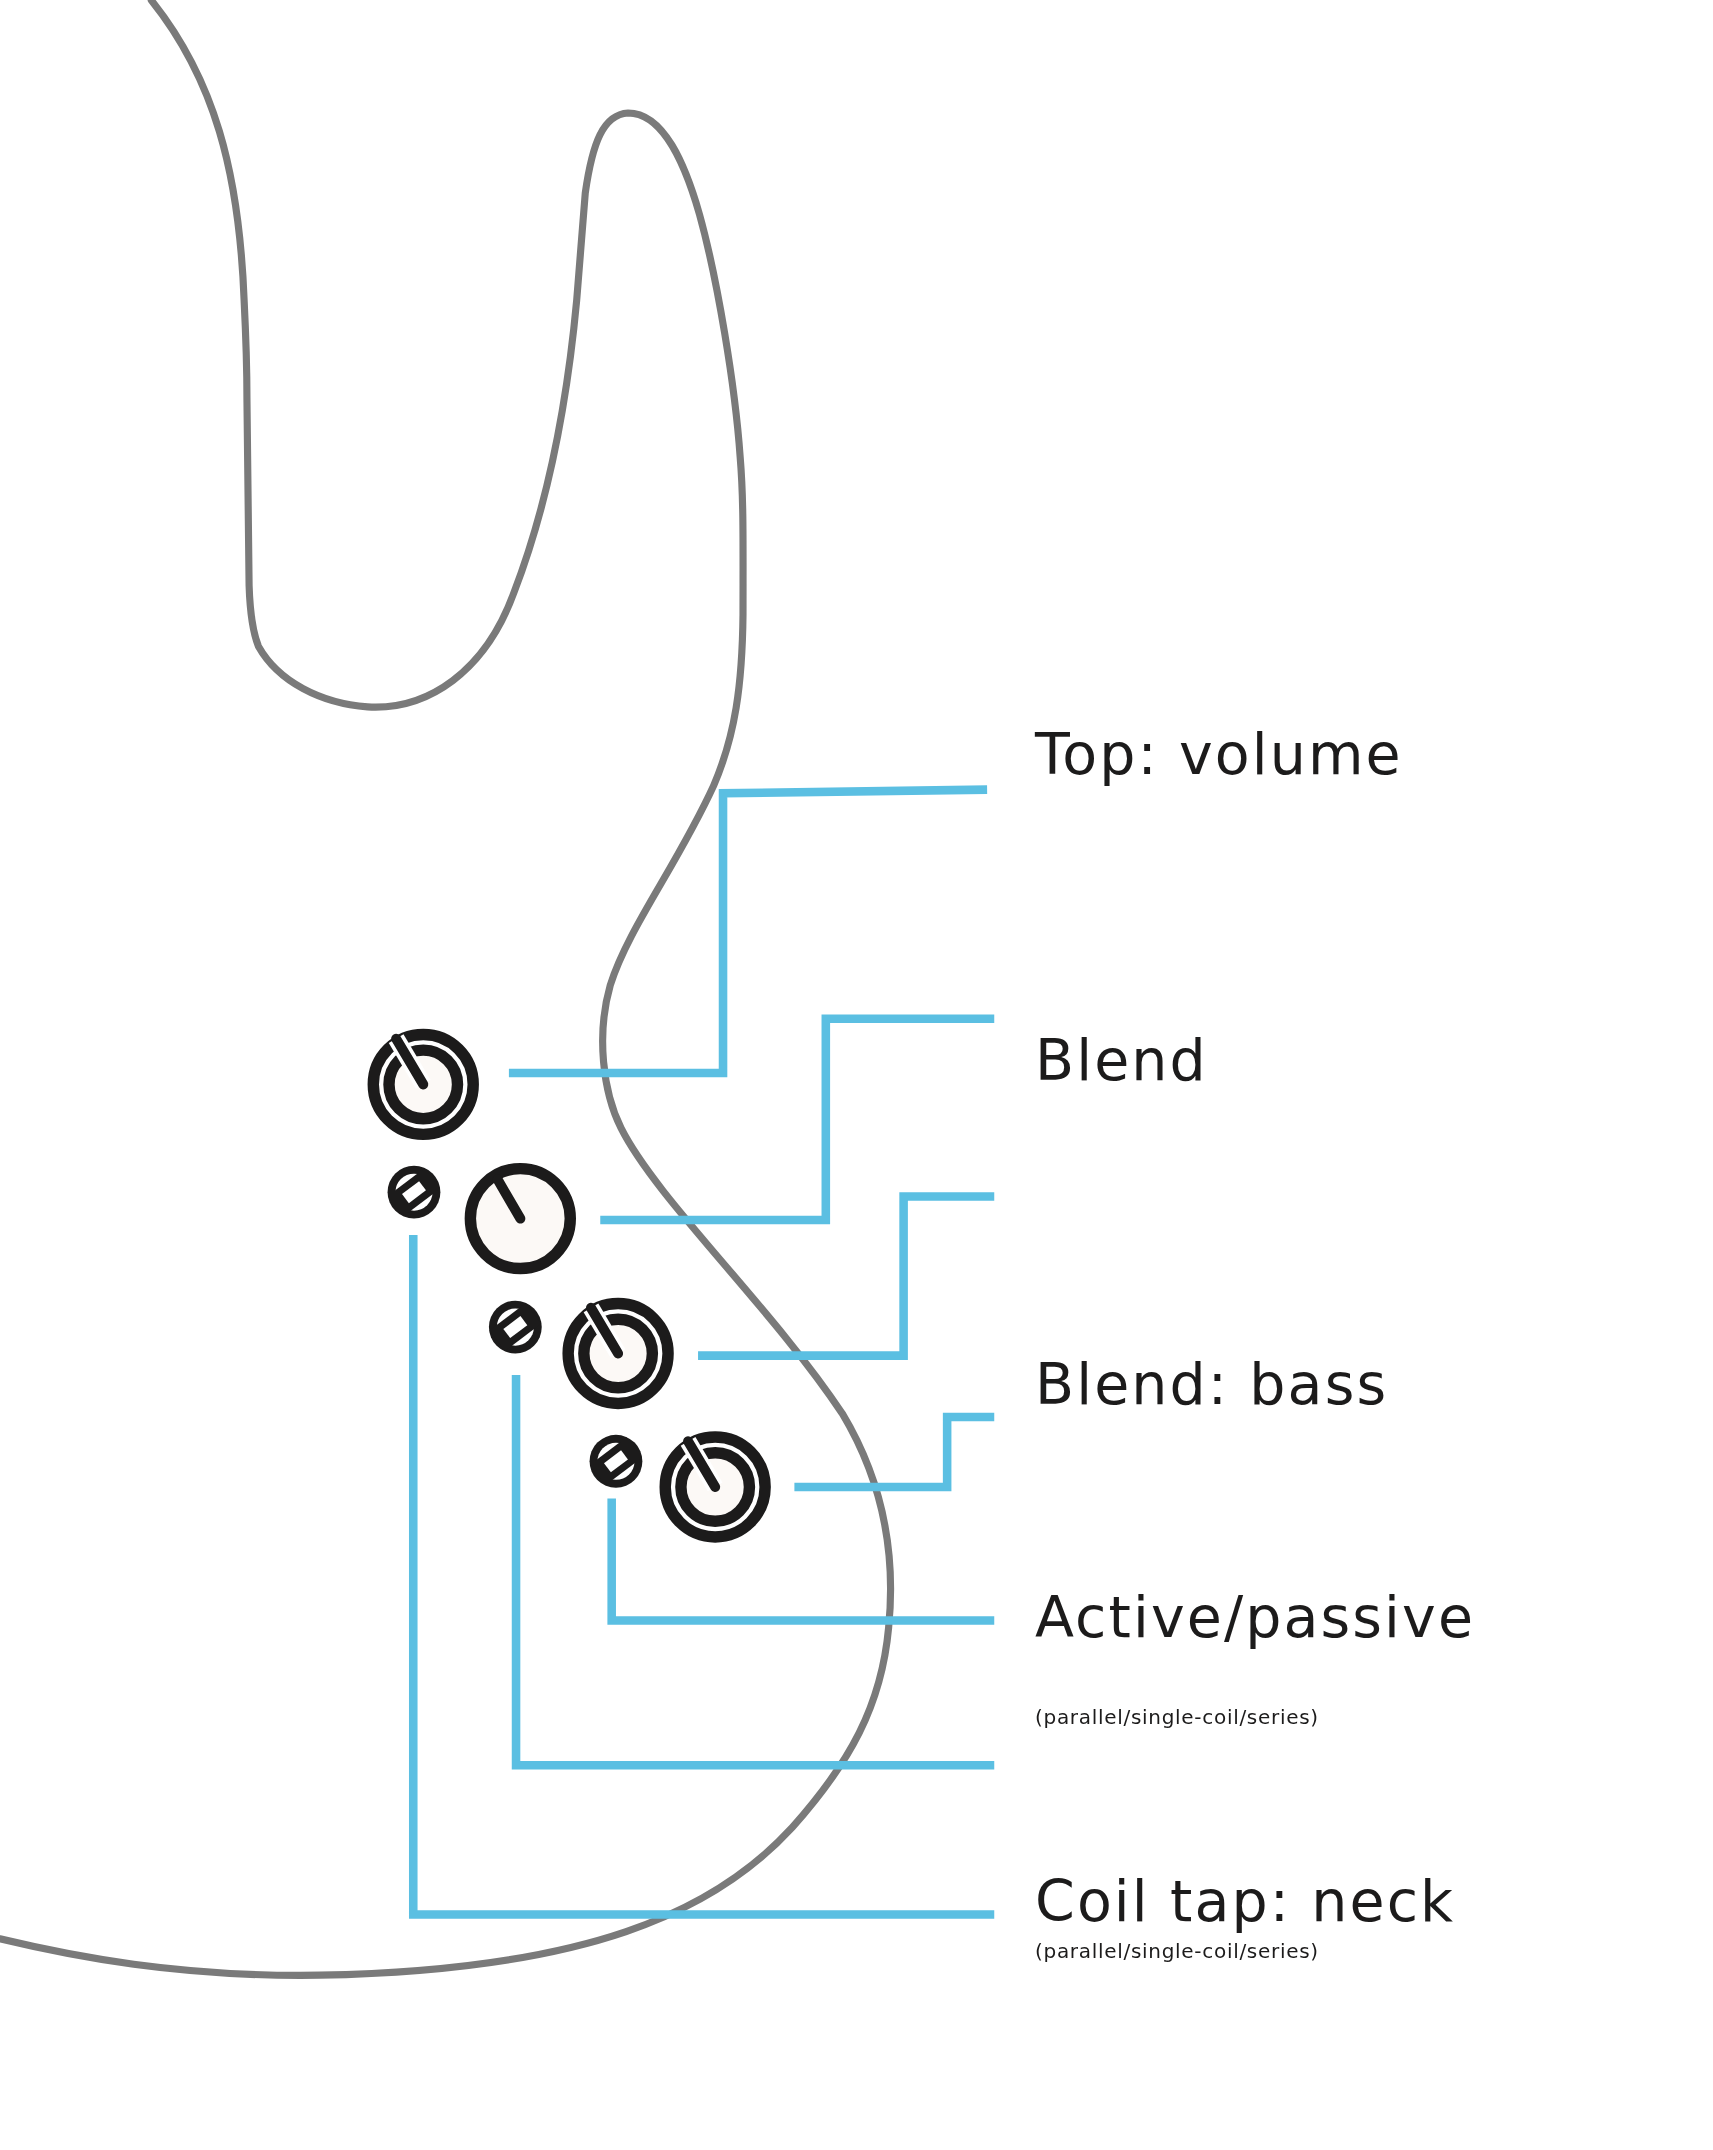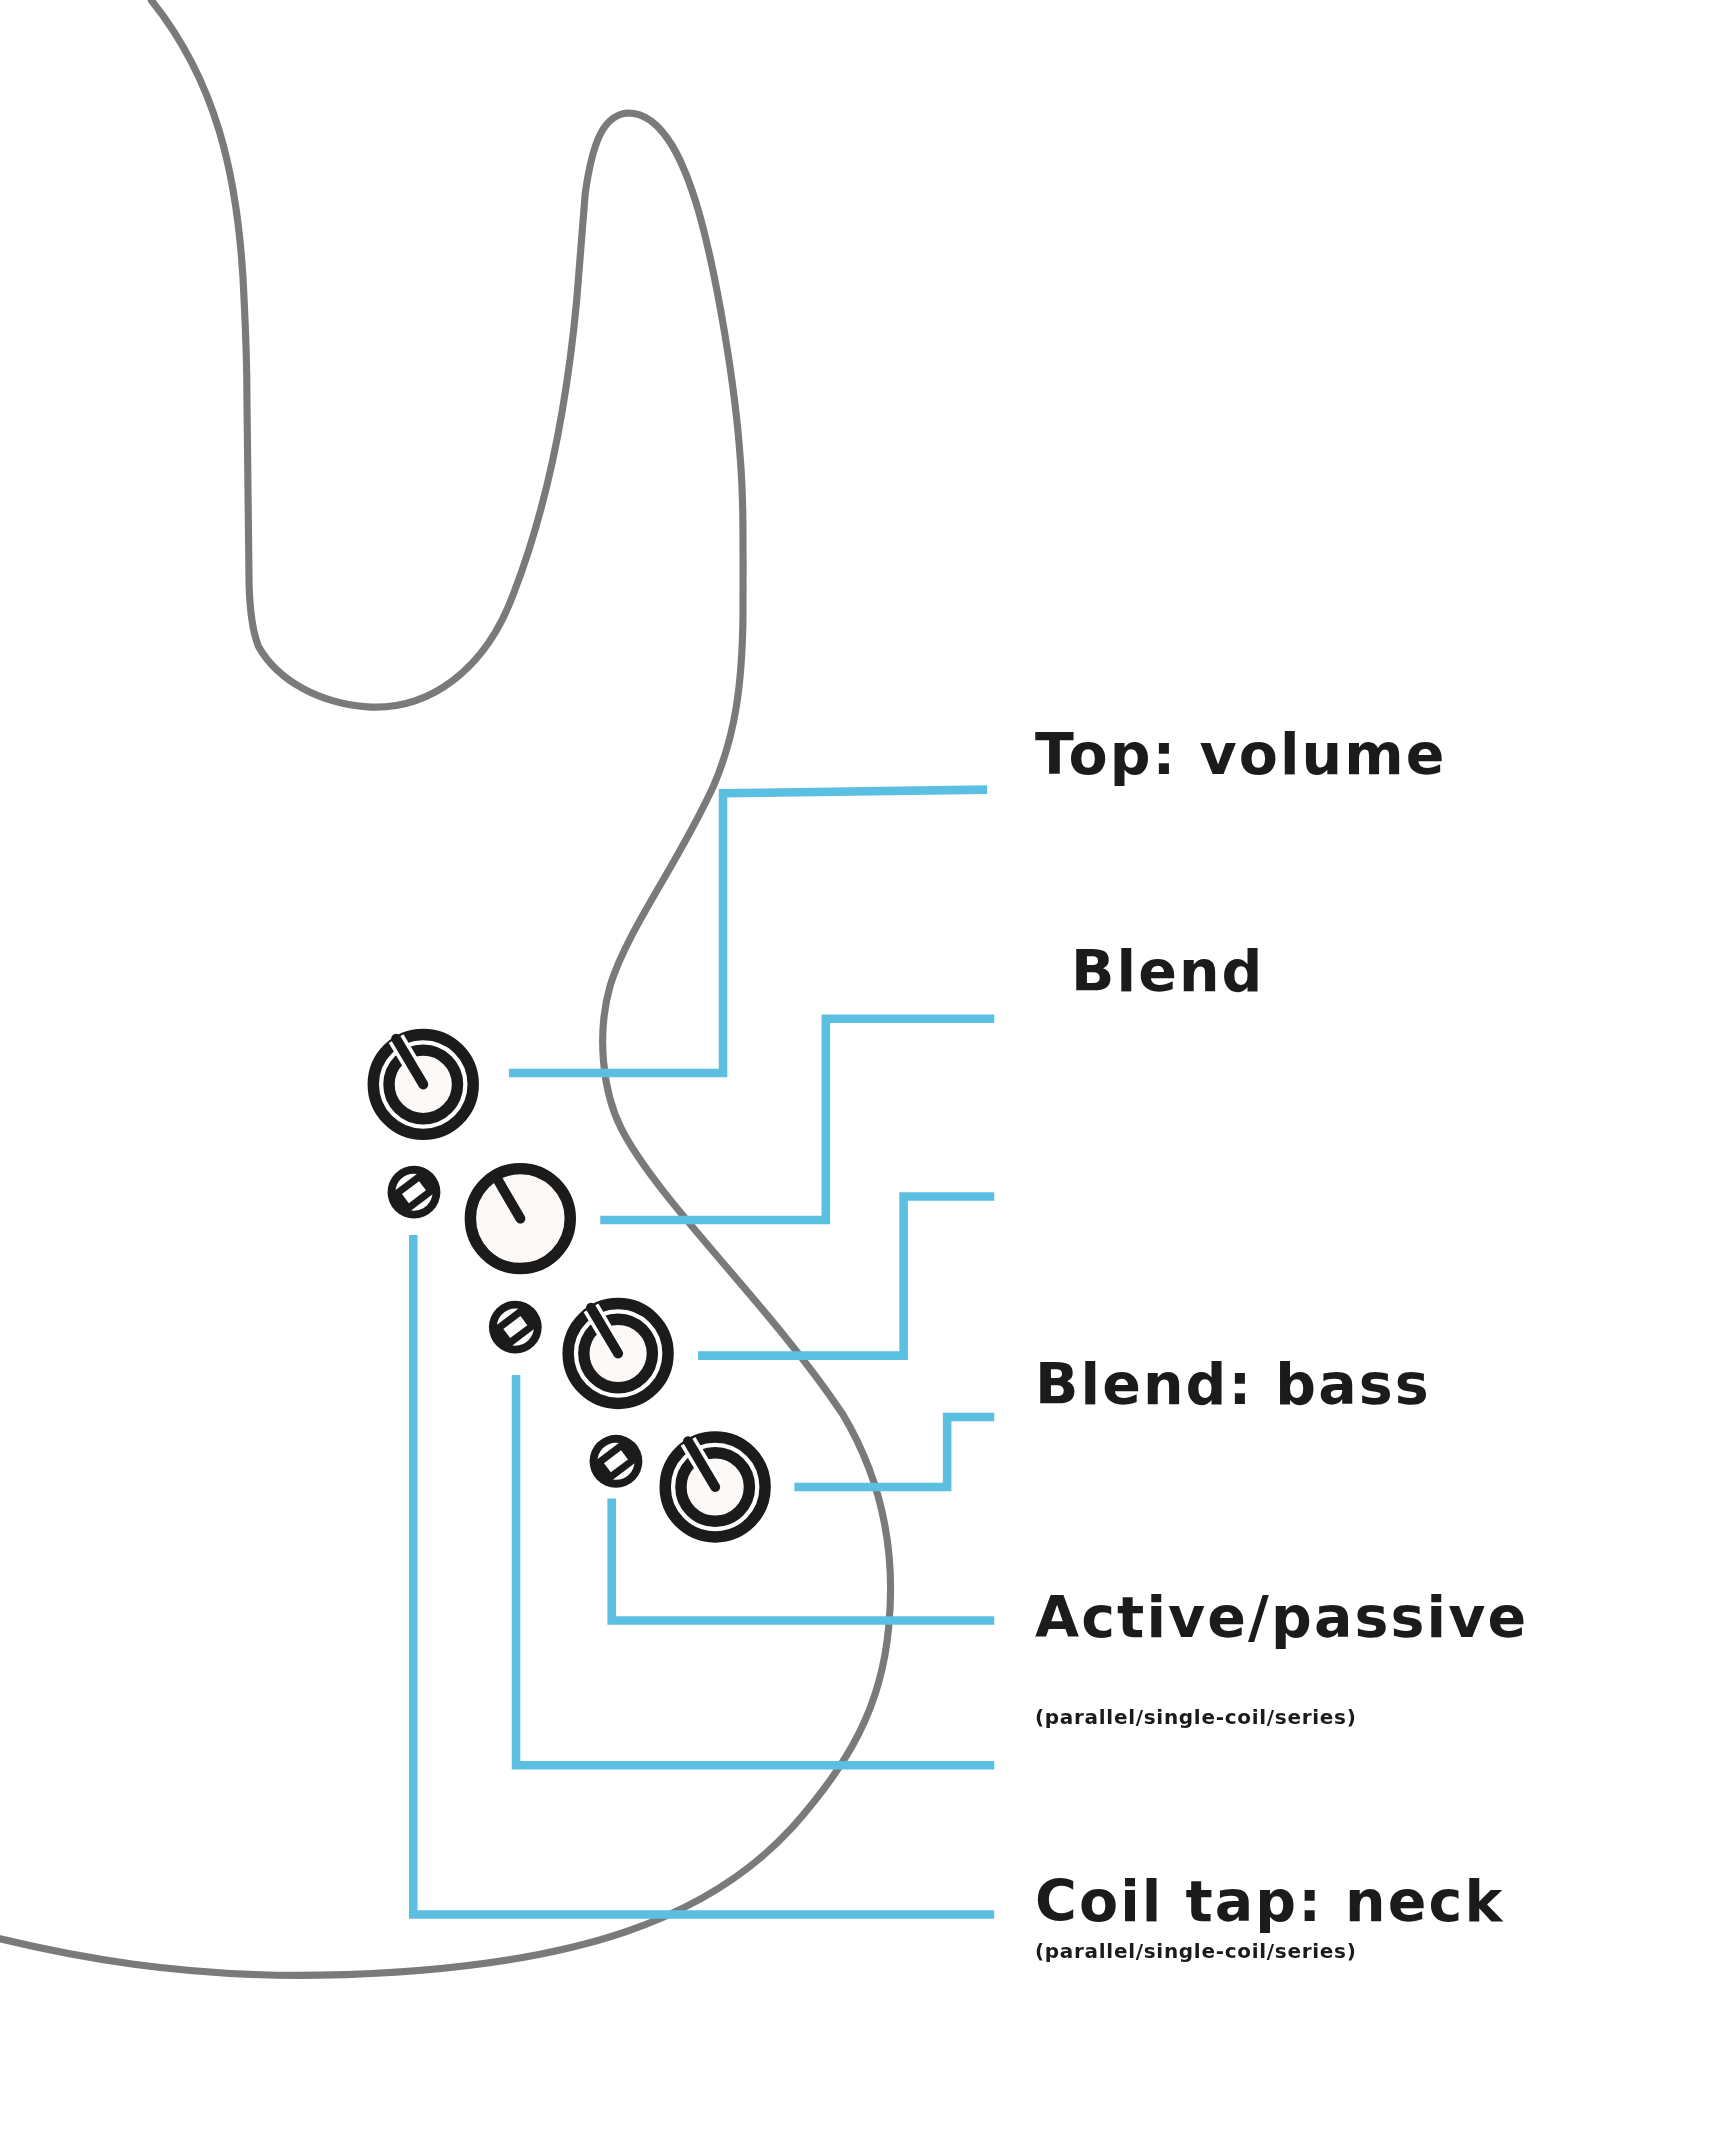--- a/index.html
+++ b/index.html
@@ -2,21 +2,21 @@
 <html style="font-size:11.4px"><head>
 <meta charset="utf-8">
 <style>
   html, body { margin: 0; padding: 0; background: #ffffff; }
   body { width: 1713px; height: 2151px; position: relative; overflow: hidden; }
   #diagram { position: absolute; left: 0; top: 0; width: 1713px; height: 2151px; }
   .label {
     position: absolute;
     left: 1035px;
     font-family: "DejaVu Sans", sans-serif;
-    font-weight: bold;
+    font-weight: normal;
     color: #1c1b1b;
     font-size: 57px;
     line-height: 75px;
     letter-spacing: 2.1px;
     white-space: nowrap;
   }
   .label .line { display: block; }
   .label .sub {
     display: block;
     font-size: 20px;
@@ -102,21 +102,21 @@
         <circle cx="580" cy="1670" r="26" fill="#ffffff"></circle>
         <rect x="548" y="1652" width="64" height="36" fill="#1c1b1b" transform="rotate(-37 580 1670)"></rect>
         <rect x="565" y="1662" width="30" height="16" fill="#ffffff" transform="rotate(-37 580 1670)"></rect>
       </g>
     </g>
 </svg>
 
 <div class="label" style="top:717px;">
   <span class="line">Top: volume</span>
 </div>
-<div class="label" style="top:934px;margin-left:36px;">
+<div class="label" style="top:1023px;">
   <span class="line">Blend</span>
 </div>
 <div class="label" style="top:1122px;">
 </div>
 <div class="label" style="top:1347px;">
   <span class="line">Blend: bass</span>
 </div>
 <div class="label" style="top:1580px;">
   <span class="line">Active/passive</span>
 </div>

